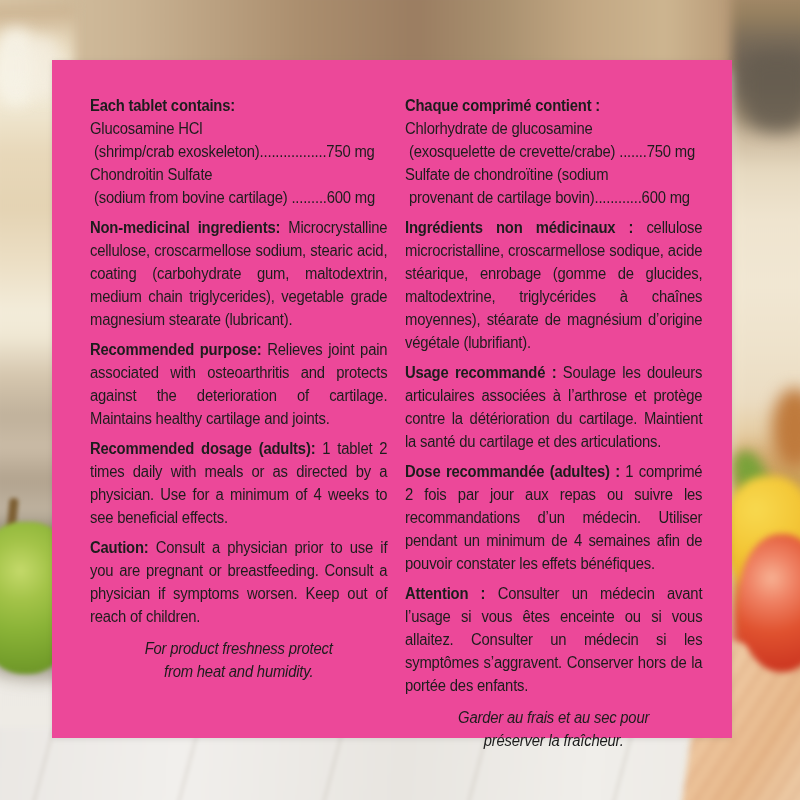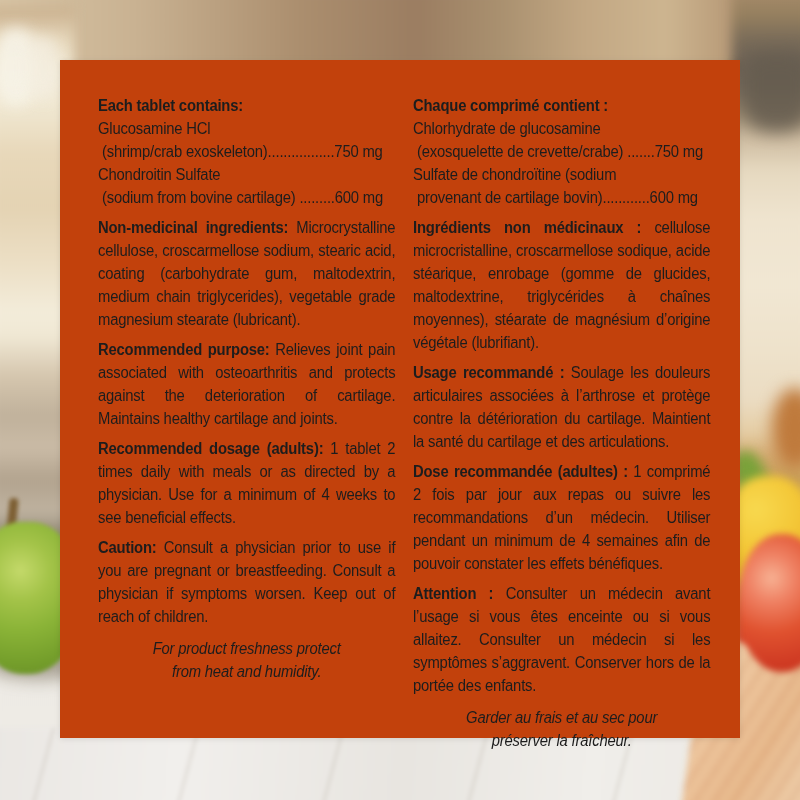--- a/index.html
+++ b/index.html
@@ -34,21 +34,21 @@
   .marble{left:-10px;top:728px;width:750px;height:90px;
     background:repeating-linear-gradient(105deg,rgba(0,0,0,0) 0 60px,rgba(160,150,135,.20) 60px 63px,rgba(0,0,0,0) 63px 140px),
                linear-gradient(95deg,#eae7e3 0%,#f1efec 25%,#e8e5e0 55%,#f0eeea 80%,#ece9e4 100%);
     filter:blur(2px);}
   .apple-shadow{left:-12px;top:650px;width:100px;height:30px;border-radius:50%;background:rgba(110,100,80,.5);filter:blur(8px);}
   .apple{left:-30px;top:522px;width:112px;height:152px;border-radius:46% 46% 48% 48%;
     background:radial-gradient(circle at 45% 32%,#c4d96a 0%,#a3c348 25%,#8ab337 50%,#76a02c 75%,#688f26 95%);filter:blur(2px);}
   .apple-stem{left:8px;top:498px;width:9px;height:34px;border-radius:4px;background:#7d5f33;transform:rotate(6deg);filter:blur(2px);}
 
   
-  .card{position:absolute;left:60px;top:60px;width:680px;height:678px;background:#c2410c;
+  .card{position:absolute;left:52px;top:60px;width:680px;height:678px;background:#ec4899;
         box-shadow:0 1px 6px rgba(0,0,0,.10);}
   .col{position:absolute;top:34px;width:313px;transform:scaleX(0.95);transform-origin:0 0;
        color:#1d1d1d;font-size:15.6px;line-height:23px;letter-spacing:-0.2px;}
   .col-left{left:38px;}
   .col-right{left:353px;}
   .heading{font-weight:bold;}
   .line{white-space:pre-wrap;}
   .para{margin:7px 0 0 0;text-align:justify;}
   .para b{font-weight:bold;}
   .footnote{margin-top:9px;text-align:center;font-style:italic;}

